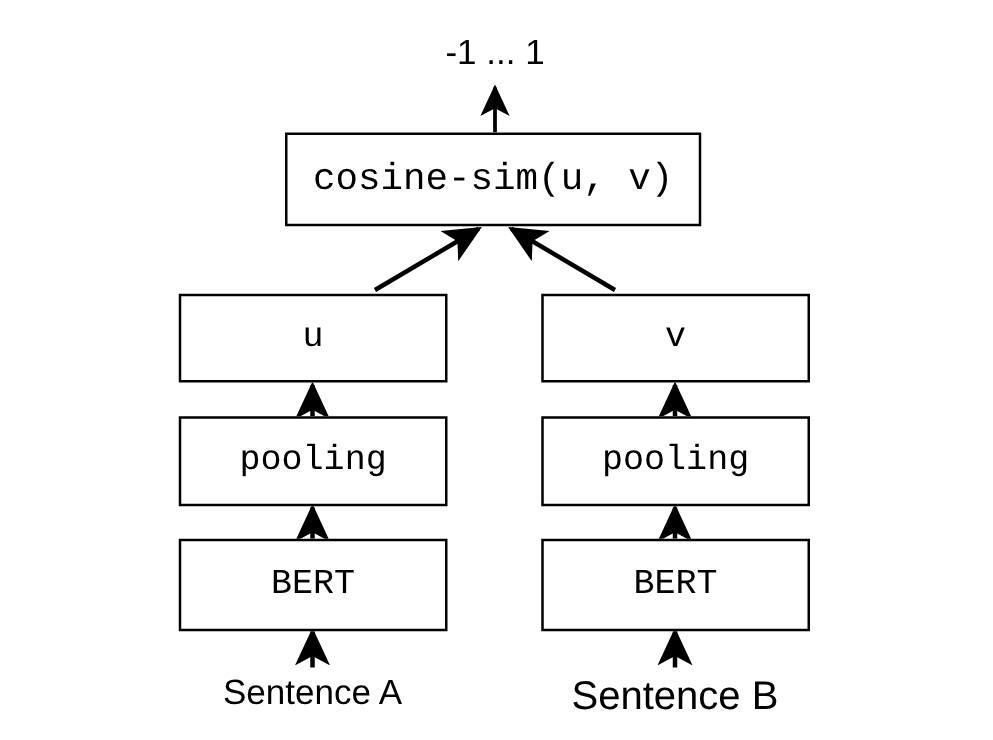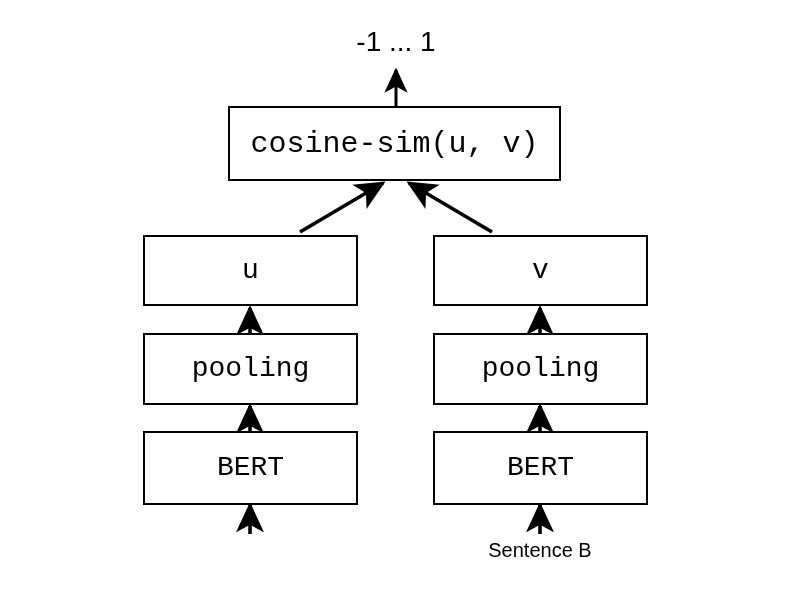--- a/index.html
+++ b/index.html
@@ -48,21 +48,21 @@
   #box-cosine { left: 228px; top: 106px; width: 333px; height: 75px; font-size: 30px; }
   #box-u      { left: 143px; top: 235px; width: 215px; height: 71px; font-size: 28px; }
   #box-v      { left: 433px; top: 235px; width: 215px; height: 71px; font-size: 28px; }
   #box-pool-a { left: 143px; top: 333px; width: 215px; height: 72px; font-size: 28px; }
   #box-pool-b { left: 433px; top: 333px; width: 215px; height: 72px; font-size: 28px; }
   #box-bert-a { left: 143px; top: 431px; width: 215px; height: 74px; font-size: 28px; }
   #box-bert-b { left: 433px; top: 431px; width: 215px; height: 74px; font-size: 28px; }
 
   #label-output   { left: 296px; top: 28px;  width: 200px; font-size: 28px; }
   #label-sent-a   { left: 150px; top: 540px; width: 200px; font-size: 28px; }
-  #label-sent-b   { left: 440px; top: 540px; width: 200px; font-size: 20px; }
+  #label-sent-b   { left: 440px; top: 540px; width: 200px; font-size: 32px; }
 </style>
 </head>
 <body>
 
 <div id="canvas">
 
   <svg class="layer" viewBox="0 0 794 592" xmlns="http://www.w3.org/2000/svg">
     <defs>
       <marker id="arrowhead" markerWidth="9" markerHeight="9" refX="7.6" refY="4.5" orient="auto" markerUnits="strokeWidth">
         <path d="M0,0.6 L8.4,4.5 L0,8.4 L2.1,4.5 Z" fill="#000000"></path>
@@ -83,20 +83,21 @@
 
     <line x1="540" y1="333" x2="540" y2="308" stroke="#000000" stroke-width="3.6" marker-end="url(#arrowhead)"></line>
 
     <line x1="540" y1="431" x2="540" y2="406" stroke="#000000" stroke-width="3.6" marker-end="url(#arrowhead)"></line>
 
     <line x1="540" y1="534" x2="540" y2="505" stroke="#000000" stroke-width="3.6" marker-end="url(#arrowhead)"></line>
   </svg>
 
   <div class="free-label" id="label-output">-1 ... 1</div>
 
+  <div class="free-label" id="label-sent-a">Sentence A</div>
 
   <div class="free-label" id="label-sent-b">Sentence B</div>
 
   <div class="node-box" id="box-cosine">cosine-sim(u, v)</div>
 
   <div class="node-box" id="box-u">u</div>
 
   <div class="node-box" id="box-v">v</div>
 
   <div class="node-box" id="box-pool-a">pooling</div>

